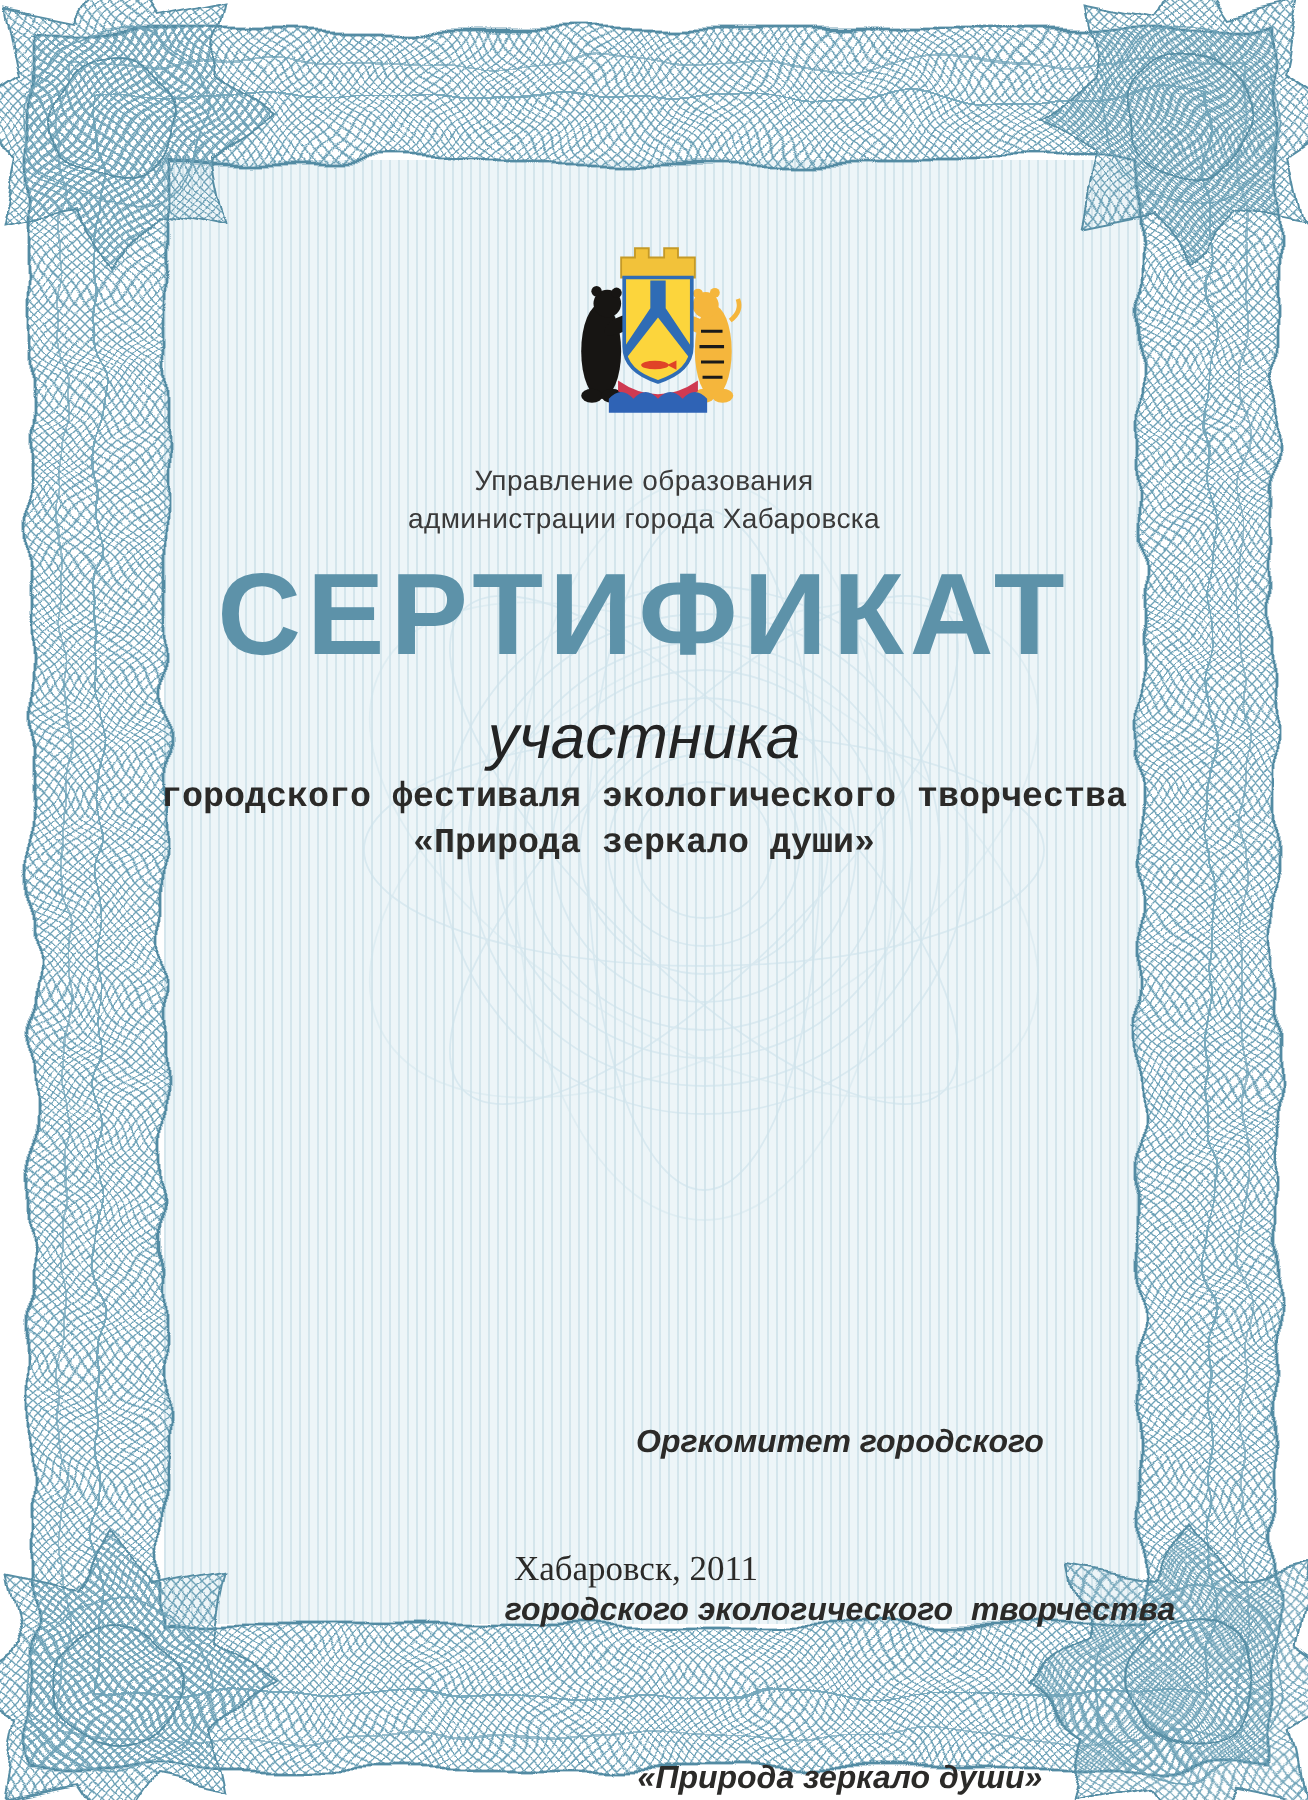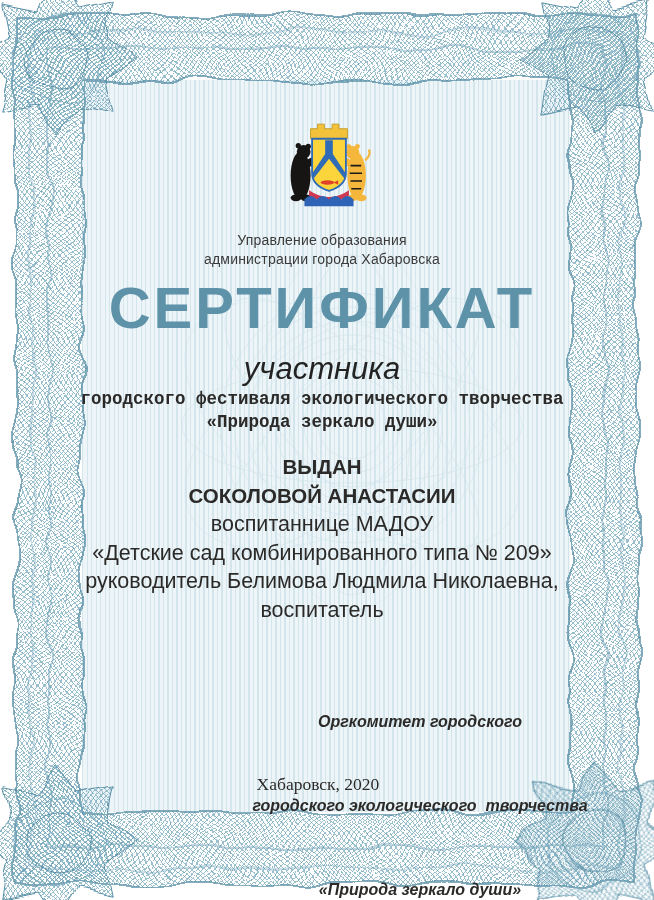--- a/index.html
+++ b/index.html
@@ -159,30 +159,22 @@
 
   <div class="txt subtitle">участника</div>
 
   <div class="txt title">СЕРТИФИКАТ</div>
 
   <div class="txt festival">
     <div>городского фестиваля экологического творчества</div>
     <div>«Природа зеркало души»</div>
   </div>
 
-  <div class="txt recipient">
-    <div class="bold">ВЫДАН</div>
-    <div class="bold">СОКОЛОВОЙ АНАСТАСИИ</div>
-    <div>воспитаннице МАДОУ</div>
-    <div>«Детские сад комбинированного типа № 209»</div>
-    <div>руководитель Белимова Людмила Николаевна,</div>
-    <div>воспитатель</div>
-  </div>
 
   <div class="txt committee">
     <div>Оргкомитет городского</div>
     <div>городского экологического  творчества</div>
     <div>«Природа зеркало души»</div>
   </div>
 
-  <div class="txt city-year">Хабаровск, 2020</div>
+  <div class="txt city-year">Хабаровск, 2011</div>
 
 </div>
 
 </body></html>

